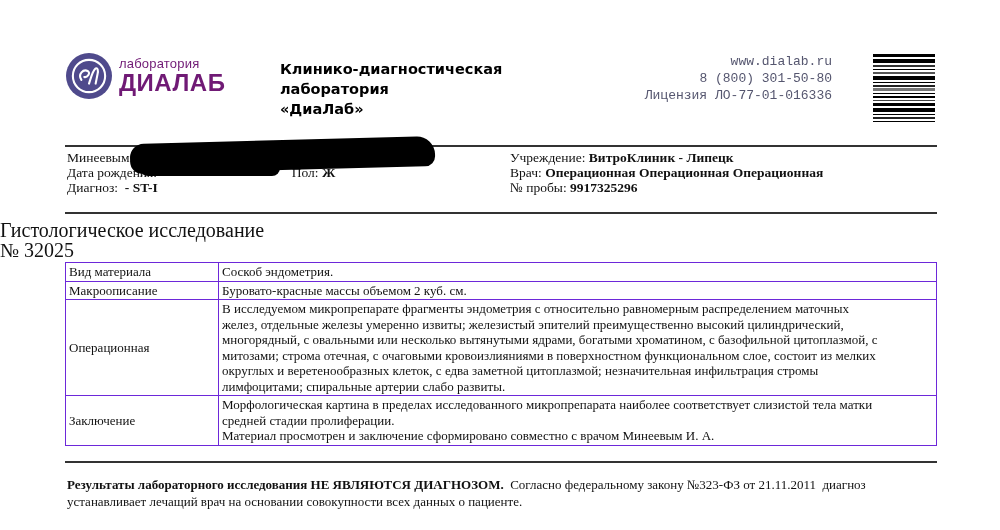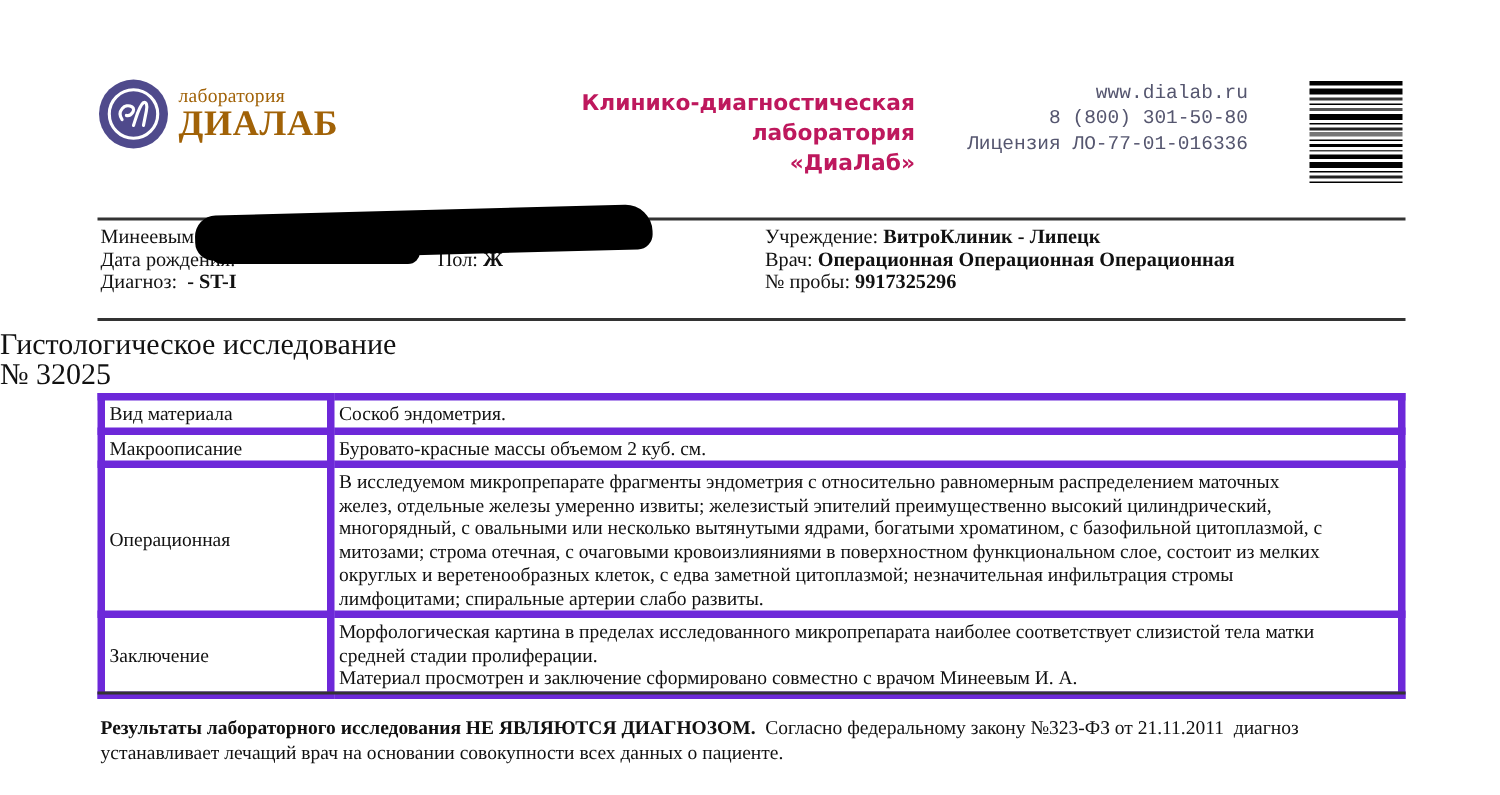--- a/index.html
+++ b/index.html
@@ -2,44 +2,44 @@
 <html><head>
 <meta charset="utf-8">
 <style>
   * { box-sizing: border-box; margin: 0; padding: 0; }
   html, body { width: 1000px; height: 530px; background: #ffffff; overflow: hidden; }
   body { position: relative; font-family: "Liberation Serif", serif; color: #111; }
 
   .logo { position: absolute; left: 66px; top: 53px; display: flex; align-items: center; }
   .logo-circle { width: 46px; height: 46px; border-radius: 50%; background: #4f4a8c; display: flex; align-items: center; justify-content: center; }
   .logo-circle svg { width: 38px; height: 38px; }
-  .logo-text { margin-left: 7px; font-family: Liberation Serif, serif; color: #a16207; line-height: 1; }
+  .logo-text { margin-left: 7px; font-family: Liberation Sans, sans-serif; color: #701a75; line-height: 1; }
   .logo-small { font-size: 13px; letter-spacing: 0.2px; }
   .logo-big { font-size: 24px; font-weight: bold; letter-spacing: 0.5px; margin-top: 1px; }
 
-  .lab-title { position: absolute; left: 280px; top: 59px; width: 330px; text-align: right; font-family: "DejaVu Sans", sans-serif; font-size: 14.5px; font-weight: bold; color: #be185d; line-height: 20px; }
+  .lab-title { position: absolute; left: 280px; top: 59px; width: 330px; text-align: left; font-family: "DejaVu Sans", sans-serif; font-size: 14.5px; font-weight: bold; color: #000000; line-height: 20px; }
 
   .contacts { position: absolute; right: 168px; top: 53px; text-align: right; font-family: Liberation Mono, monospace; font-size: 13px; color: #55566f; line-height: 17px; }
 
   .barcode { position: absolute; left: 873px; top: 54px; width: 62px; height: 70px; }
   .barcode div { width: 100%; }
 
   .hr { position: absolute; left: 65px; width: 872px; height: 2px; background: #333; }
 
   .info-left { position: absolute; left: 67px; top: 150px; font-size: 13.5px; line-height: 15px; }
   .info-right { position: absolute; left: 510px; top: 150px; font-size: 13.5px; line-height: 15px; }
   .info-row { white-space: nowrap; }
   .b { font-weight: bold; }
   .redact { position: absolute; left: 130px; top: 140px; width: 305px; height: 30px; background: #000; border-radius: 14px 18px 10px 12px; transform: rotate(-1.5deg); }
   .redact2 { position: absolute; left: 140px; top: 160px; width: 140px; height: 16px; background: #000; border-radius: 8px; }
 
   .doc-title { position: absolute; left: 0; width: 816px; text-align: left; font-size: 20px; line-height: 19px; }
 
   table.main { position: absolute; left: 65px; top: 262px; width: 872px; border-collapse: collapse; font-size: 13px; line-height: 15.5px; }
-  table.main td { border: 5px solid #6d28d9; padding: 1px 3px; vertical-align: top; }
+  table.main td { border: 1px solid #6d28d9; padding: 1px 3px; vertical-align: top; }
   table.main td.label { width: 153px; vertical-align: middle; }
 
   .footer { position: absolute; left: 67px; top: 476px; width: 875px; font-size: 13px; line-height: 17px; }
 </style>
 </head>
 <body>
 
 <div class="logo">
   <div class="logo-circle">
     <svg viewBox="0 0 40 40">

